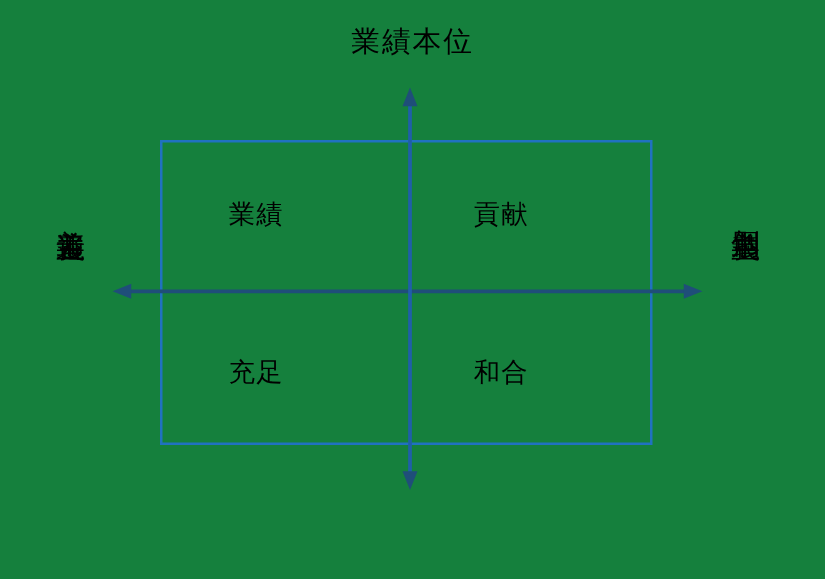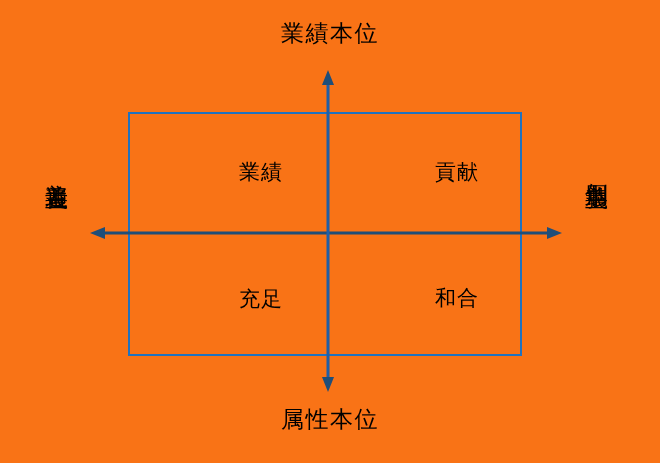--- a/index.html
+++ b/index.html
@@ -8,21 +8,21 @@
     background: #ffffff;
   }
   body {
     font-family: "Liberation Sans", "DejaVu Sans", sans-serif;
     color: #000000;
   }
   #canvas {
     position: relative;
     width: 660px;
     height: 463px;
-    background: #f97316;
+    background: #15803d;
     overflow: hidden;
   }
 
   
   .quad-rect {
     position: absolute;
     left: 128px;
     top: 112px;
     width: 394px;
     height: 244px;
@@ -49,21 +49,21 @@
   .axis-h svg, .axis-v svg { display: block; }
 
   
   .cell-label {
     position: absolute;
     font-size: 21px;
     line-height: 1;
     color: #000000;
     letter-spacing: 1px;
     white-space: nowrap;
-    text-align: right;
+    text-align: left;
   }
   #cell-tl { left: 183px; top: 161px; width: 100px; }
   #cell-tr { left: 379px; top: 161px; width: 100px; }
   #cell-bl { left: 183px; top: 288px; width: 100px; }
   #cell-br { left: 379px; top: 288px; width: 100px; font-family: Liberation Serif, serif; }
 
   
   .axis-label-h {
     position: absolute;
     font-size: 23px;
@@ -108,21 +108,20 @@
   <div class="axis-v">
     <svg width="26" height="326" viewBox="0 0 26 326" xmlns="http://www.w3.org/2000/svg">
       <line x1="13" y1="14" x2="13" y2="312" stroke="#1F5FA8" stroke-width="3"></line>
       <polygon points="13,2 7,17 19,17" fill="#1F4E79"></polygon>
       <polygon points="13,324 7,309 19,309" fill="#1F4E79"></polygon>
     </svg>
   </div>
 
   <div class="axis-label-h" id="label-top">業績本位</div>
 
-  <div class="axis-label-h" id="label-bottom">属性本位</div>
 
   <div class="axis-label-v" id="label-left">普遍主義</div>
 
   <div class="axis-label-v" id="label-right">個別主義</div>
 
   <div class="cell-label" id="cell-tl">業績</div>
 
   <div class="cell-label" id="cell-bl">充足</div>
 
   <div class="cell-label" id="cell-tr">貢献</div>

